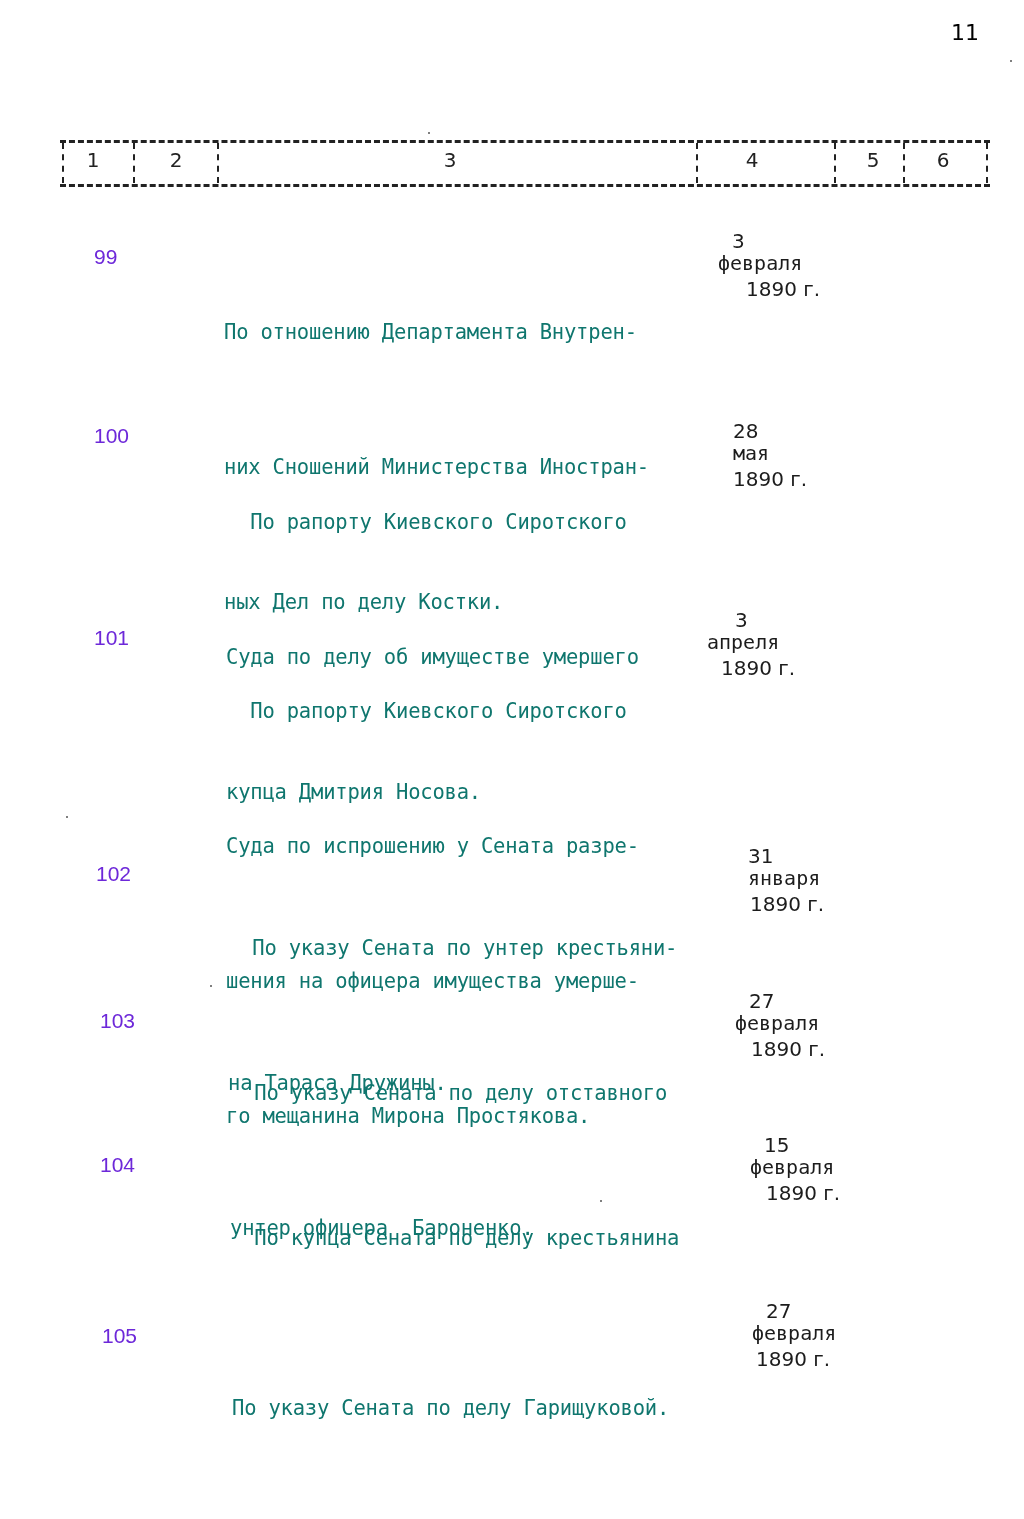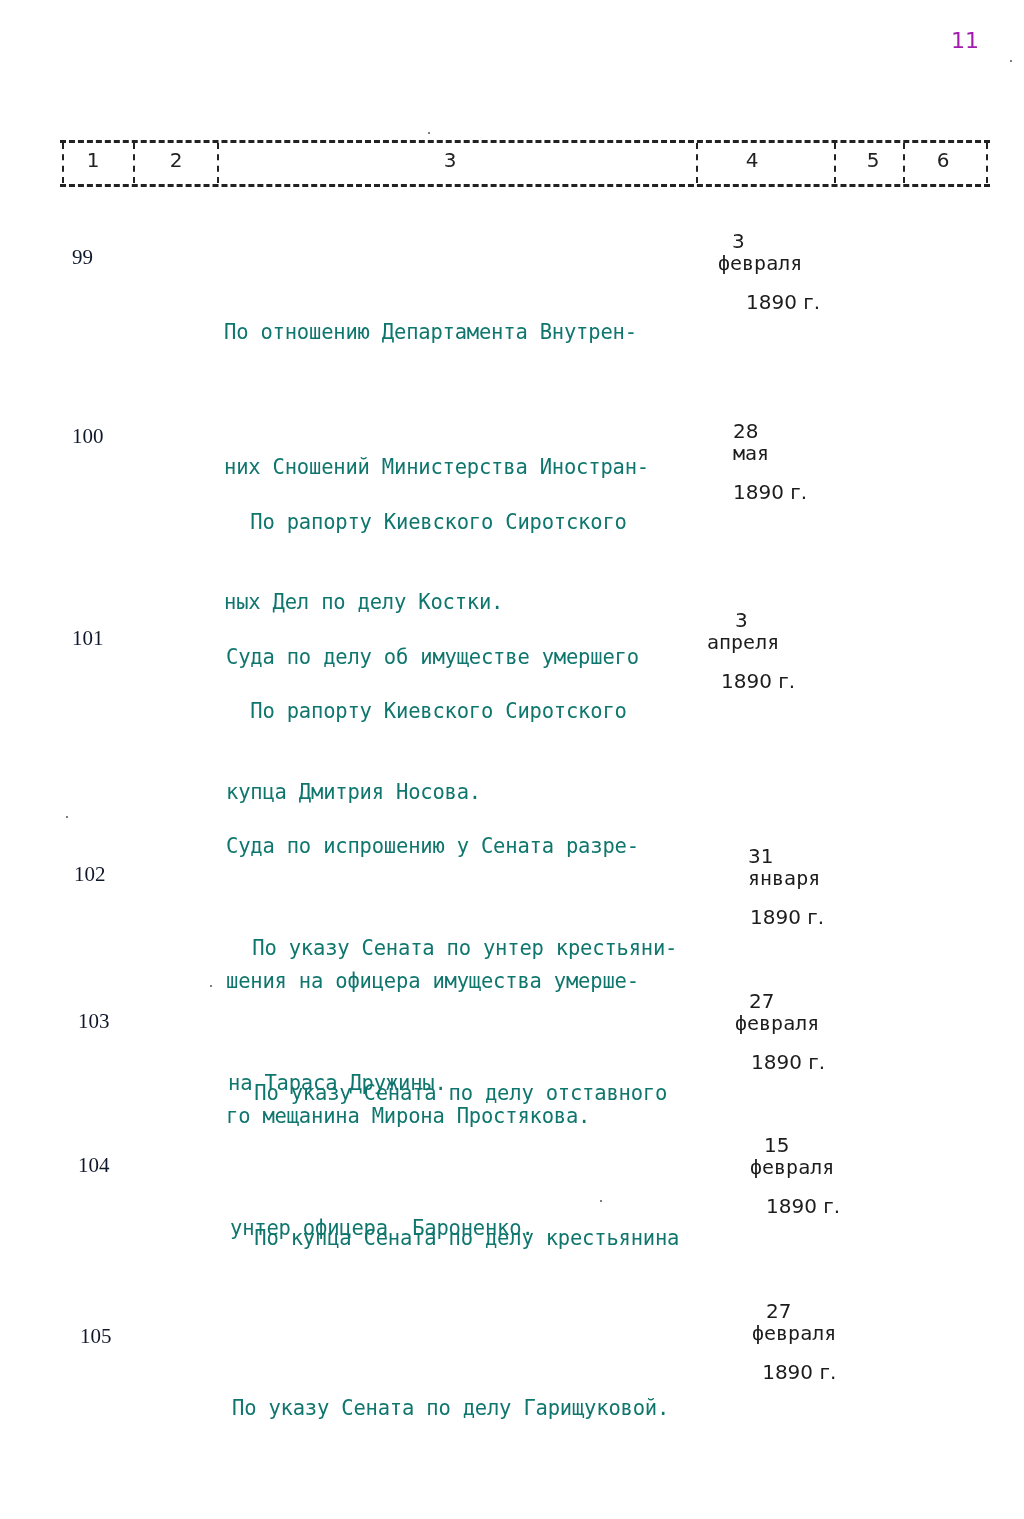--- a/index.html
+++ b/index.html
@@ -1,32 +1,32 @@
 <!DOCTYPE html>
 <html><head>
 <meta charset="utf-8">
 <style>
   html, body { margin: 0; padding: 0; background: #ffffff; }
   body { width: 1024px; height: 1519px; position: relative; overflow: hidden;
          font-family: "DejaVu Sans Mono", "Liberation Mono", monospace; color: #1a1a1a; }
-  .page-number { position: absolute; left: 951px; top: 28px; font-family: "DejaVu Sans", sans-serif;
-                 font-size: 22px; color: #a21caf; }
+  .page-number { position: absolute; left: 951px; top: 20px; font-family: "DejaVu Sans", sans-serif;
+                 font-size: 22px; color: #000000; }
   .header { position: absolute; left: 60px; top: 140px; width: 930px; height: 46px; }
   .hline { position: absolute; left: 0; width: 930px; height: 0; border-top: 3px dashed #222; }
   .hline.top { top: 0; } .hline.bottom { top: 44px; }
   .vsep { position: absolute; top: 3px; height: 40px; border-left: 2px dashed #222; }
   .col-label { position: absolute; top: 8px; font-family: "DejaVu Sans", sans-serif; font-size: 20px; color: #222;
                transform: translateX(-50%); }
   .entry { position: absolute; left: 0; width: 1024px; }
-  .num { position: absolute; font-family: Liberation Serif, serif; font-size: 21px; color: #0f172a; }
+  .num { position: absolute; font-family: Liberation Sans, sans-serif; font-size: 21px; color: #6d28d9; margin-left: 22px; }
   .desc { position: absolute; font-size: 20.5px; line-height: 45px; letter-spacing: -0.2px; white-space: pre; color: #0f766e; }
   .date { position: absolute; font-size: 20px; line-height: 22px; text-align: left; color: #1c1c1c; }
   .date .d { font-family: "DejaVu Sans", sans-serif; display: block; }
   .date .m { display: block; }
-  .date .y { font-family: "DejaVu Sans", sans-serif; display: block; margin-top: 17px; padding-left: 14px; text-align: right; }
+  .date .y { font-family: "DejaVu Sans", sans-serif; display: block; margin-top: 4px; padding-left: 14px; }
   .speck { position: absolute; width: 2px; height: 2px; background: #555; border-radius: 1px; }
 </style>
 </head>
 <body>
 
 <div class="page-number">11</div>
 
 <div class="header">
   <div class="hline top"></div>
   <div class="hline bottom"></div>

